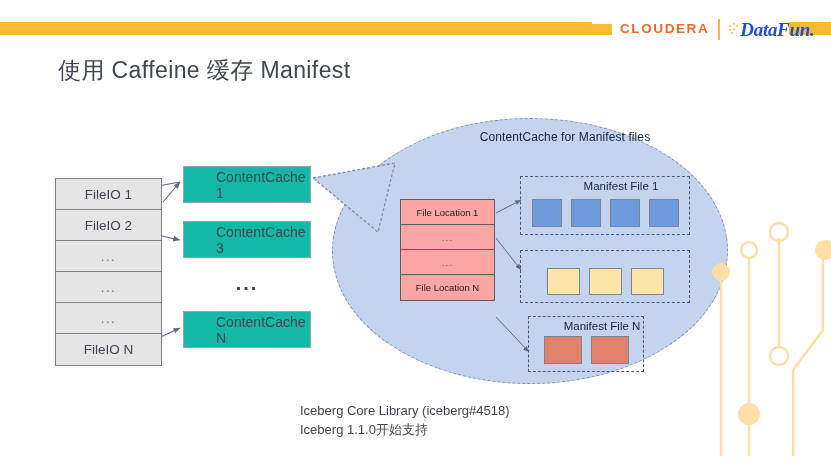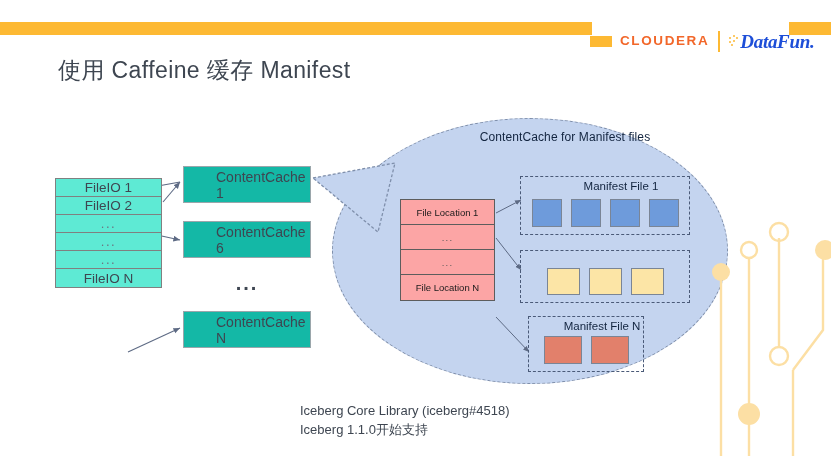--- a/index.html
+++ b/index.html
@@ -8,21 +8,21 @@
     background:#ffffff;
     font-family:"Liberation Sans","DejaVu Sans",sans-serif;
     overflow:hidden;
     position:relative;
   }
   .slide{position:absolute;left:0;top:0;width:831px;height:468px;overflow:hidden;background:#fff;}
 
   
   .hdr-bar{position:absolute;left:0;top:22px;width:592px;height:13px;background:#FDB933;}
   .hdr-bar-right{position:absolute;left:789px;top:22px;width:42px;height:13px;background:#FDB933;}
-  .brand{position:absolute;top:18px;left:590px;height:22px;display:flex;align-items:center;gap:0px;margin-top:12px;}
+  .brand{position:absolute;top:18px;left:590px;height:22px;display:flex;align-items:center;gap:0px;}
   .cloudera-mark{width:22px;height:11px;background:#FDB933;margin-right:8px;}
   .cloudera-text{
     font-family:"Liberation Sans","DejaVu Sans",sans-serif;
     font-weight:bold;font-size:13.5px;letter-spacing:1.6px;color:#F2672A;
     line-height:1;
   }
   .brand-sep{width:2px;height:21px;background:#FDB933;margin:0 9px;}
   .datafun{
     font-family:"Liberation Serif","DejaVu Serif",serif;
     font-style:italic;font-weight:bold;font-size:19px;color:#1d4ed8;
@@ -34,21 +34,21 @@
   
   .title{
     position:absolute;left:58px;top:55px;
     font-size:23px;color:#3E4651;font-weight:normal;
     letter-spacing:0.4px;white-space:nowrap;
   }
 
   
   .fileio-col{position:absolute;left:55px;top:178px;width:107px;border:1.4px solid #808080;box-sizing:border-box;}
   .fileio-cell{
-    height:18px;border-bottom:1.2px solid #808080;background:#5eead4;
+    height:31px;border-bottom:1.2px solid #808080;background:#e5e5e5;
     display:flex;align-items:center;justify-content:center;
     font-size:13.5px;color:#3E4651;box-sizing:border-box;
   }
   .fileio-cell:last-child{border-bottom:none;text-align:center;}
   .fileio-cell.ellip{font-size:13px;letter-spacing:1.5px;color:#6d7480;}
 
   
   .cc-box{
     position:absolute;width:128px;height:37px;
     background:#14b8a6;border:1.3px solid #9aa6ab;
@@ -165,21 +165,21 @@
   <div class="fileio-col">
     <div class="fileio-cell">FileIO 1</div>
     <div class="fileio-cell">FileIO 2</div>
     <div class="fileio-cell ellip">...</div>
     <div class="fileio-cell ellip">...</div>
     <div class="fileio-cell ellip">...</div>
     <div class="fileio-cell">FileIO N</div>
   </div>
 
   <div class="cc-box" id="cc1">ContentCache 1</div>
-  <div class="cc-box" id="cc2">ContentCache 6</div>
+  <div class="cc-box" id="cc2">ContentCache 3</div>
   <div class="cc-ellipsis">...</div>
   <div class="cc-box" id="ccN">ContentCache N</div>
 
   <div class="floc-col">
     <div class="floc-cell">File Location 1</div>
     <div class="floc-cell ellip">...</div>
     <div class="floc-cell ellip">...</div>
     <div class="floc-cell">File Location N</div>
   </div>
 

